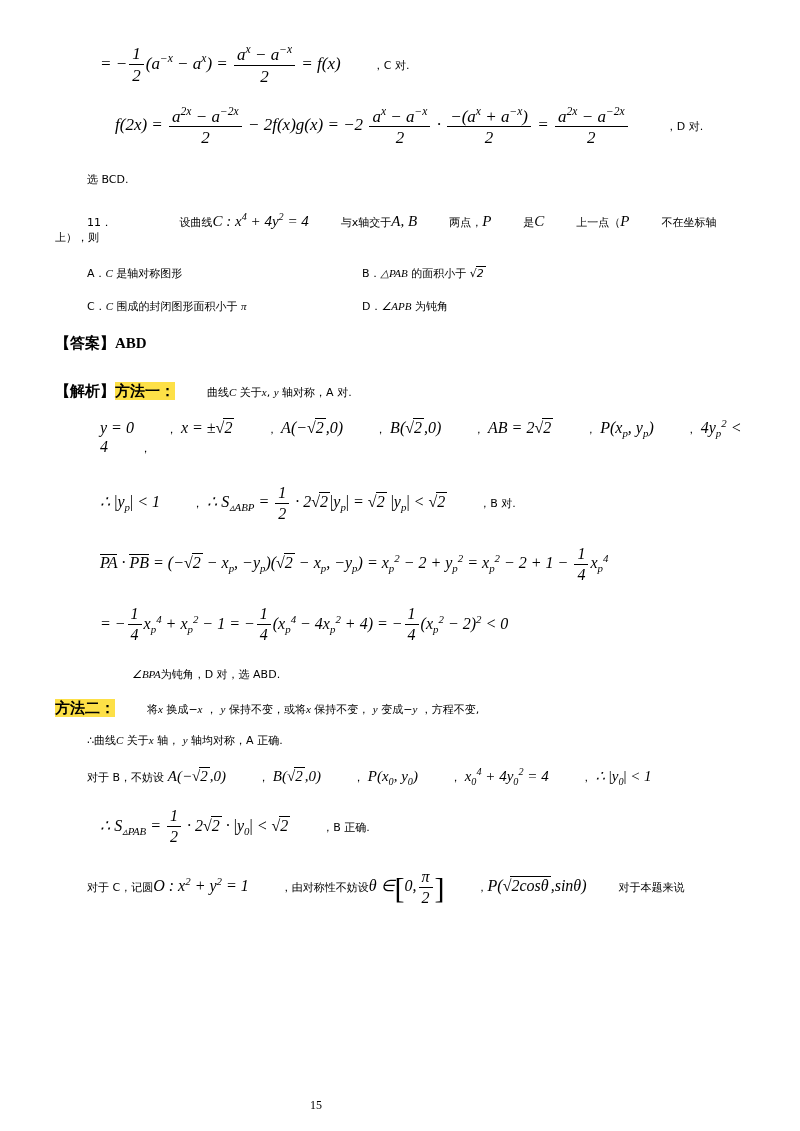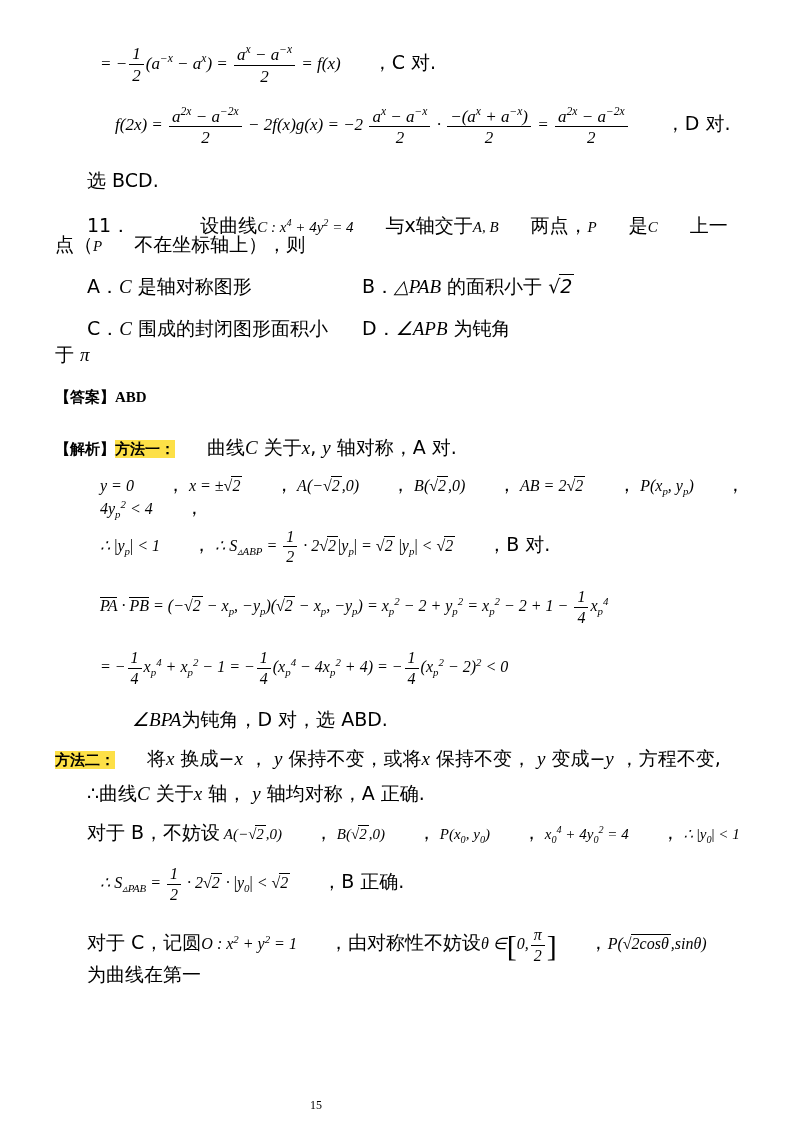--- a/index.html
+++ b/index.html
@@ -27,21 +27,21 @@
     line-height: 1.0;
   }
   .math {
     font-family: "Liberation Serif", serif;
     font-style: italic;
   }
   .mi { font-style: italic; }
   .cn {
     font-family: "DejaVu Sans", sans-serif;
     font-style: normal;
-    font-size: 19px;
+    font-size: 11px;
     padding-left: 32px;
   }
   .cnb {
     font-family: "DejaVu Sans", sans-serif;
     font-weight: bold;
     font-style: normal;
   }
   
   .frac {
     display: inline-block;
@@ -176,21 +176,21 @@
   </div>
 
   <div class="textline line" style="margin-bottom:33px;">
     <span class="cnb" style="font-size:15px;">【答案】</span><span class="cnb" style="font-size:15px; font-family:'Liberation Serif',serif;">ABD</span>
   </div>
 
   <div class="textline line" style="margin-bottom:18px;">
     <span class="cnb" style="font-size:15px;">【解析】</span><span class="cnb hl" style="font-size:15px;">方法一：</span><span class="cn">曲线<span class="math">C</span> 关于<span class="math">x</span>, <span class="math">y</span> 轴对称，A 对.</span>
   </div>
 
-  <div class="eqline line" style="margin-left:45px; margin-bottom:8px; font-size:16px;">
+  <div class="eqline line" style="margin-left:45px; margin-bottom:29px; font-size:16px;">
     <span class="math">
       <span class="mi">y</span> = 0<span class="cn">，</span>
       <span class="mi">x</span> = ±<span class="rad"><span class="sign">√</span><span class="body">2</span></span><span class="cn">，</span>
       <span class="mi">A</span>(−<span class="rad"><span class="sign">√</span><span class="body">2</span></span>,0)<span class="cn">，</span>
       <span class="mi">B</span>(<span class="rad"><span class="sign">√</span><span class="body">2</span></span>,0)<span class="cn">，</span>
       <span class="mi">AB</span> = 2<span class="rad"><span class="sign">√</span><span class="body">2</span></span><span class="cn">，</span>
       <span class="mi">P</span>(<span class="mi">x</span><sub class="e">p</sub>, <span class="mi">y</span><sub class="e">p</sub>)<span class="cn">，</span>
       4<span class="mi">y</span><sub class="e">p</sub><sup class="e">2</sup> &lt; 4<span class="cn">，</span>
     </span>
   </div>
@@ -251,17 +251,17 @@
       ∴ <span class="mi">S</span><sub class="e">▵PAB</sub> =
       <span class="frac"><span class="num">1</span><span class="den">2</span></span>
       · 2<span class="rad"><span class="sign">√</span><span class="body">2</span></span> · <span class="vbar">|</span><span class="mi">y</span><sub class="e">0</sub><span class="vbar">|</span> &lt;
       <span class="rad"><span class="sign">√</span><span class="body">2</span></span><span class="cn">，B 正确.</span>
     </span>
   </div>
 
   <div class="eqline line" style="margin-bottom:10px; font-size:16px;">
     <span class="cn">对于 C，记圆</span><span class="math"><span class="mi">O</span> : <span class="mi">x</span><sup class="e">2</sup> + <span class="mi">y</span><sup class="e">2</sup> = 1</span><span class="cn">，由对称性不妨设</span><span class="math">θ ∈</span><span class="math" style="display:inline-block; vertical-align:middle;">
       <span style="display:inline-block; font-size:30px; line-height:0.85; vertical-align:middle; font-style:normal;">[</span><span style="display:inline-block; vertical-align:middle;">0,<span class="frac"><span class="num">π</span><span class="den">2</span></span></span><span style="display:inline-block; font-size:30px; line-height:0.85; vertical-align:middle; font-style:normal;">]</span>
-    </span><span class="cn">，</span><span class="math"><span class="mi">P</span>(<span class="rad"><span class="sign">√</span><span class="body">2cosθ</span></span>,sinθ)</span><span class="cn">为曲线在第一</span>
+    </span><span class="cn">，</span><span class="math"><span class="mi">P</span>(<span class="rad"><span class="sign">√</span><span class="body">2cosθ</span></span>,sinθ)</span><span class="cn">对于本题来说</span>
   </div>
 
   <div class="pagenum">15</div>
 </div>
 
 </body></html>

